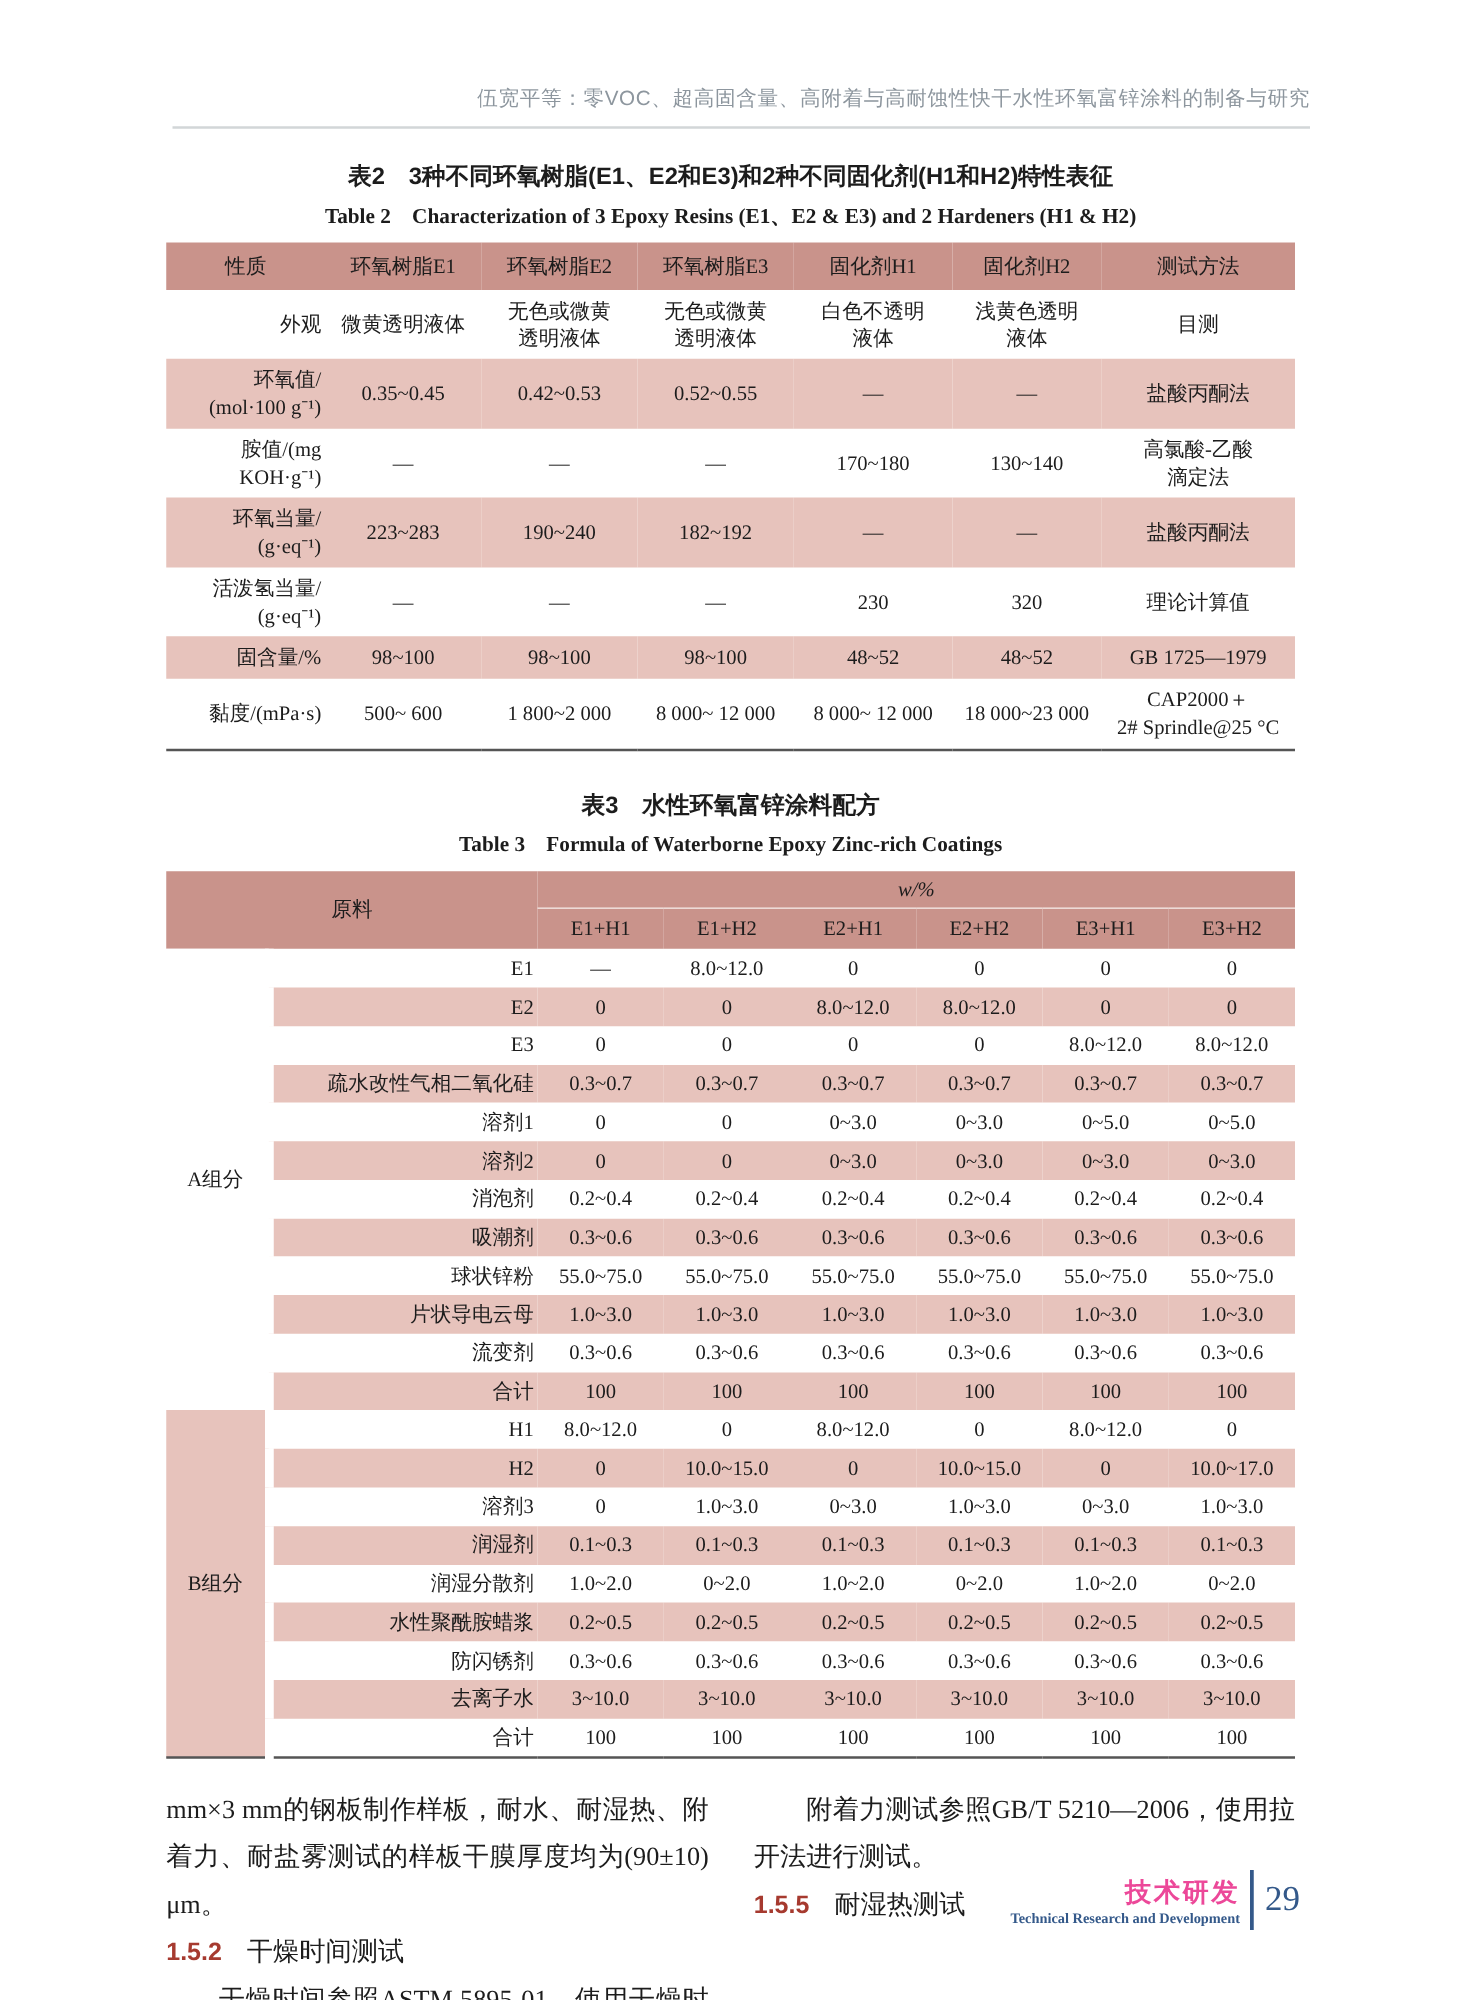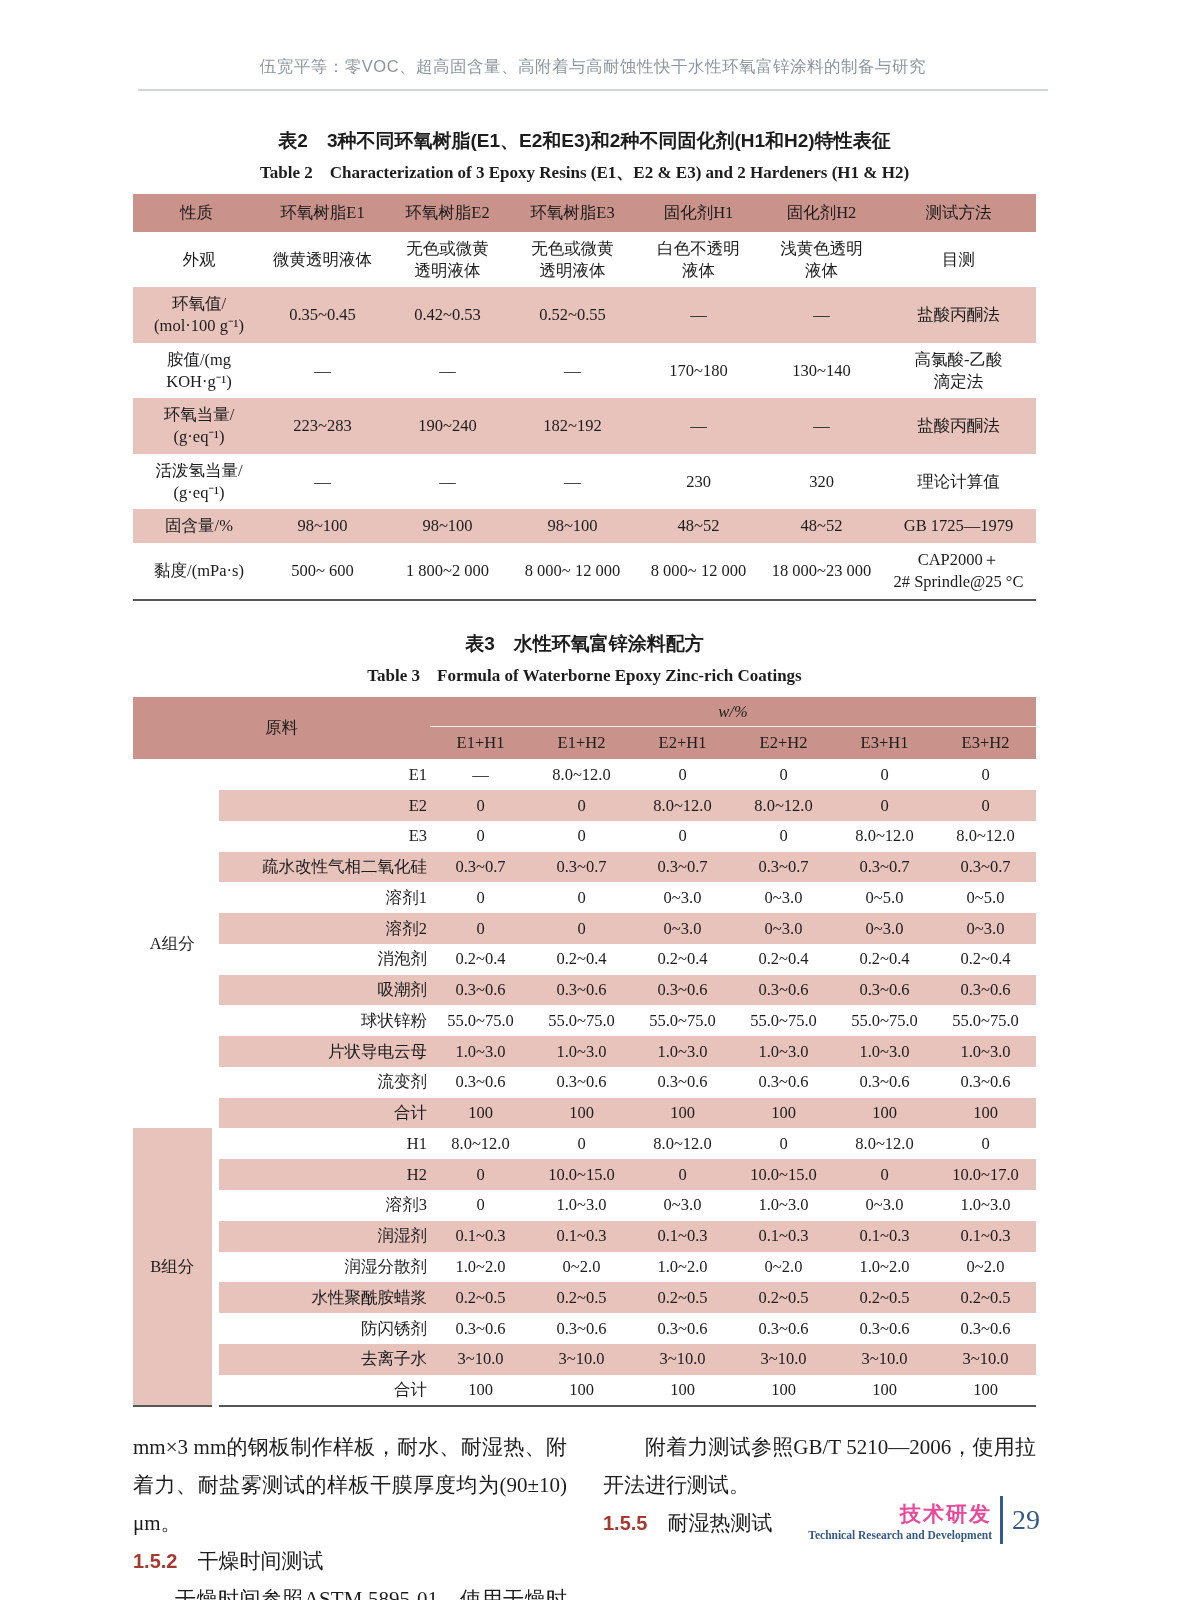--- a/index.html
+++ b/index.html
@@ -2,22 +2,22 @@
 <html><head>
 <meta charset="utf-8">
 <style>
   html,body{margin:0;padding:0;}
   body{
     width:1187px;height:1600px;position:relative;background:#ffffff;
     font-family:"Liberation Serif", serif;color:#1c1c1c;overflow:hidden;
   }
   
   .page-header{
-    position:absolute;top:56px;left:138px;width:910px;
-    text-align:center;font-family:"Liberation Sans", sans-serif;
+    position:absolute;top:68px;left:138px;width:910px;
+    text-align:right;font-family:"Liberation Sans", sans-serif;
     font-size:16.5px;color:#8d969e;letter-spacing:.5px;
     padding-bottom:11px;border-bottom:2px solid #d2d6d8;
   }
   
   .main{position:absolute;left:133px;top:128px;width:903px;}
   .caption{text-align:center;}
   .caption-zh{
     font-family:"Liberation Sans", sans-serif;font-weight:bold;
     font-size:19px;margin:0 0 7px 0;
   }
@@ -28,21 +28,21 @@
   
   table{border-collapse:collapse;table-layout:fixed;width:903px;
     font-size:16.5px;border-bottom:2px solid #555;}
   th,td{font-weight:normal;padding:6px 3px;text-align:center;vertical-align:middle;
     white-space:pre-line;line-height:1.32;}
   thead th{background:#c9938b;margin-left:16px;}
   tbody tr:nth-child(even) th,
   tbody tr:nth-child(even) td{background:#e7c3bc;}
   
   #table2{margin-bottom:30px;}
-  #table2 th.row-label{text-align:center;padding-left:8px;}
+  #table2 th.row-label{text-align:right;padding-left:8px;}
   #table2 thead th{padding:8px 3px;}
   
   #table3 th.row-label{text-align:right;padding-left:10px;}
   #table3 th.wpct{font-style:italic;border-bottom:1px solid #f6ebe8;padding:4px 3px;}
   #table3 thead th{padding:5px 3px;}
   #table3 td,#table3 tbody th{padding:4.5px 3px;}
   .group-cell{border-right:7px solid #ffffff;}
   .group-a{background:#ffffff !important;}
   .group-b{background:#e7c3bc !important;}
   

